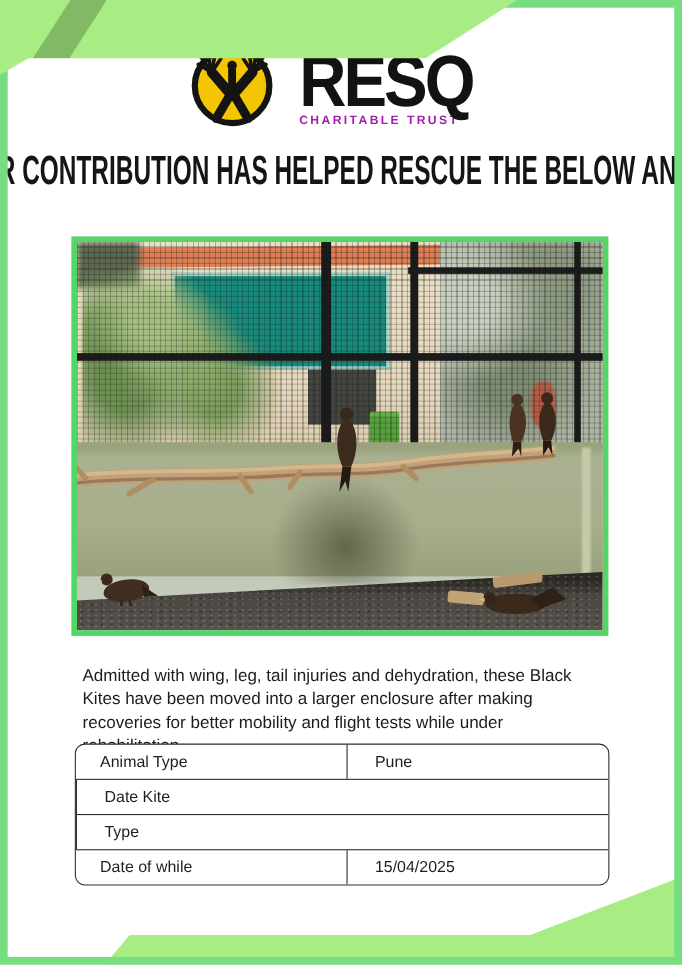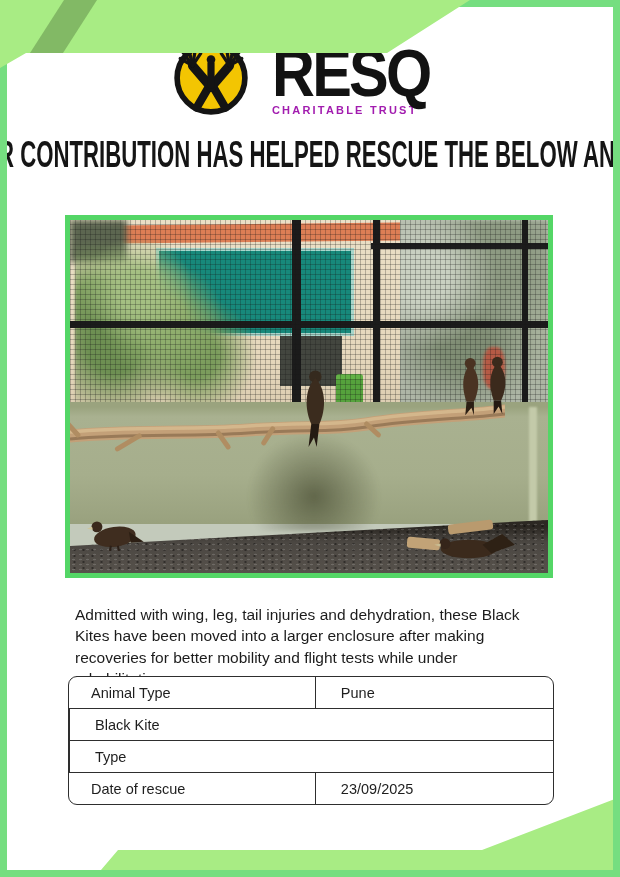--- a/index.html
+++ b/index.html
@@ -186,22 +186,22 @@
 </div>
 
 <p class="layer description">Admitted with wing, leg, tail injuries and dehydration, these Black Kites have been moved into a larger enclosure after making recoveries for better mobility and flight tests while under rehabilitation.</p>
 
 <div class="layer details">
   <div class="row">
     <div class="cell label">Animal Type</div>
     <div class="cell value">Pune</div>
   </div>
   <div class="row">
-    <div class="cell value">Black Kite</div>
+    <div class="cell value">Date Kite</div>
   </div>
   <div class="row">
     <div class="cell value">Type</div>
   </div>
   <div class="row">
-    <div class="cell label">Date of rescue</div>
-    <div class="cell value">23/09/2025</div>
+    <div class="cell label">Date of while</div>
+    <div class="cell value">15/04/2025</div>
   </div>
 </div>
 
 </body></html>

